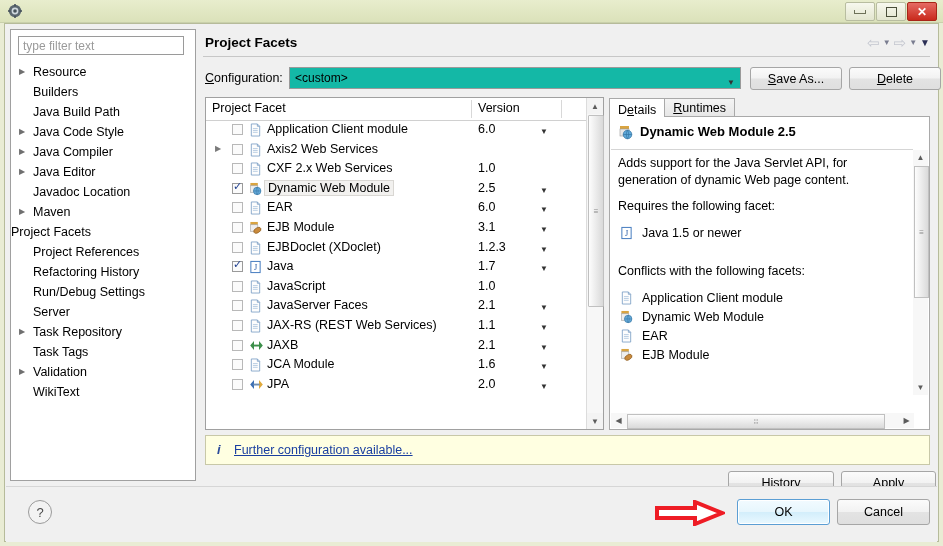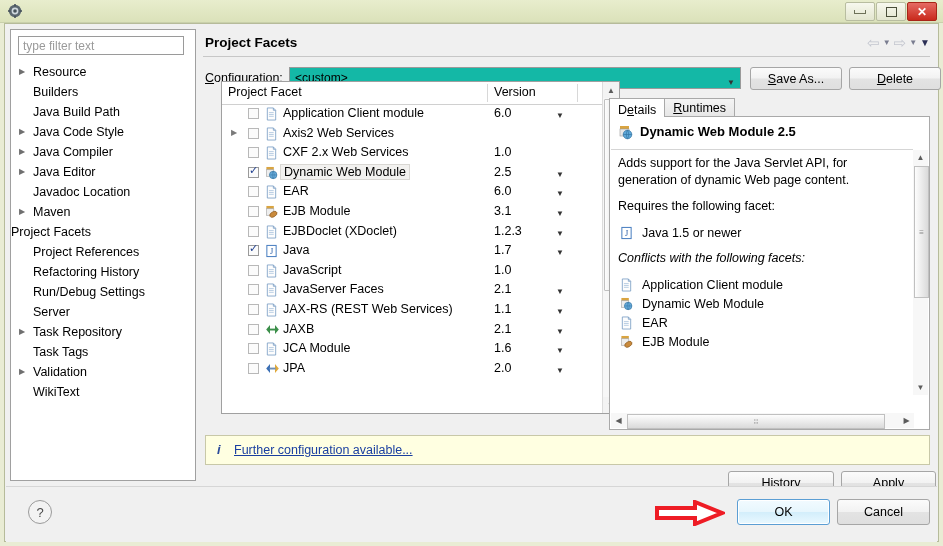--- a/index.html
+++ b/index.html
@@ -71,22 +71,22 @@
     border:1px solid #a6a6a6;border-radius:3px;box-sizing:border-box;
     background:linear-gradient(to bottom,#fbfbfb 0%,#f2f2f2 48%,#e3e3e3 52%,#dfdfdf 100%);
     font-size:12.5px;display:flex;align-items:center;justify-content:center;
   }
   .btn u{text-decoration:underline;}
   .b-saveas{position:absolute;left:545px;top:0;width:92px;height:23px;}
   .b-delete{position:absolute;left:644px;top:0;width:92px;height:23px;}
 
   
   .facets{
-    position:absolute;left:4px;top:52px;width:399px;height:333px;
-    border:1px solid #a0a0a0;background:#fff;box-sizing:border-box;margin-left:16px;
+    position:absolute;left:4px;top:68px;width:399px;height:333px;
+    border:1px solid #a0a0a0;background:#fff;box-sizing:border-box;
   }
   .fhead{height:22px;border-bottom:1px solid #d0d0d0;background:#fff;position:relative;}
   .fhead .h1{position:absolute;left:6px;top:3px;font-size:12.5px;}
   .fhead .h2{position:absolute;left:272px;top:3px;font-size:12.5px;}
   .fhead .sep{position:absolute;left:265px;top:2px;width:1px;height:18px;background:#d8d8d8;}
   .fhead .sep2{position:absolute;left:355px;top:2px;width:1px;height:18px;background:#d8d8d8;}
   .frows{position:absolute;left:0;top:22px;width:382px;height:310px;overflow:hidden;}
   .frow{height:19.6px;position:relative;font-size:12.5px;}
   .frow .exp{position:absolute;left:9px;top:4px;font-size:8px;color:#7a7a7a;}
   .cbx{position:absolute;left:26px;top:4px;width:11px;height:11px;
@@ -458,21 +458,21 @@
           <div class="dsep"></div>
           <div class="dcontent">
             <p class="dpara">Adds support for the Java Servlet API, for generation of dynamic Web page content.</p>
             <p class="dpara">Requires the following facet:</p>
             <div id="req-list">
                 <div class="ditem"><span class="ic"><svg width="13" height="14" viewBox="0 0 14 15">
       <rect x="2" y="1.5" width="10" height="12" fill="#ffffff" stroke="#4a7fc1" stroke-width="1.1"></rect>
       <text x="7" y="10.6" font-size="9" font-family="Liberation Serif, serif" fill="#2b5ea8" text-anchor="middle">J</text>
     </svg></span><span>Java 1.5 or newer</span></div>
               </div>
-            <p class="dpara" style="margin-top:7px;font-style:italic;">Conflicts with the following facets:</p>
+            <p class="dpara" style="margin-top:20px;">Conflicts with the following facets:</p>
             <div id="con-list">
                 <div class="ditem"><span class="ic"><svg width="13" height="14" viewBox="0 0 14 15">
     <path d="M2.5 1 H9 L11.5 3.5 V14 H2.5 Z" fill="#fdfdfd" stroke="#7a9ec4" stroke-width=".9"></path>
     <path d="M9 1 V3.5 H11.5" fill="none" stroke="#7a9ec4" stroke-width=".9"></path>
     <g stroke="#9dbad8" stroke-width=".75">
       <path d="M4.2 6h5.2M4.2 8h5.2M4.2 10h5.2"></path>
     </g>
   </svg></span><span>Application Client module</span></div>
                 <div class="ditem"><span class="ic"><svg width="13" height="14" viewBox="0 0 14 15">
       <rect x="1.5" y="1" width="8" height="3" fill="#d9a441"></rect>

